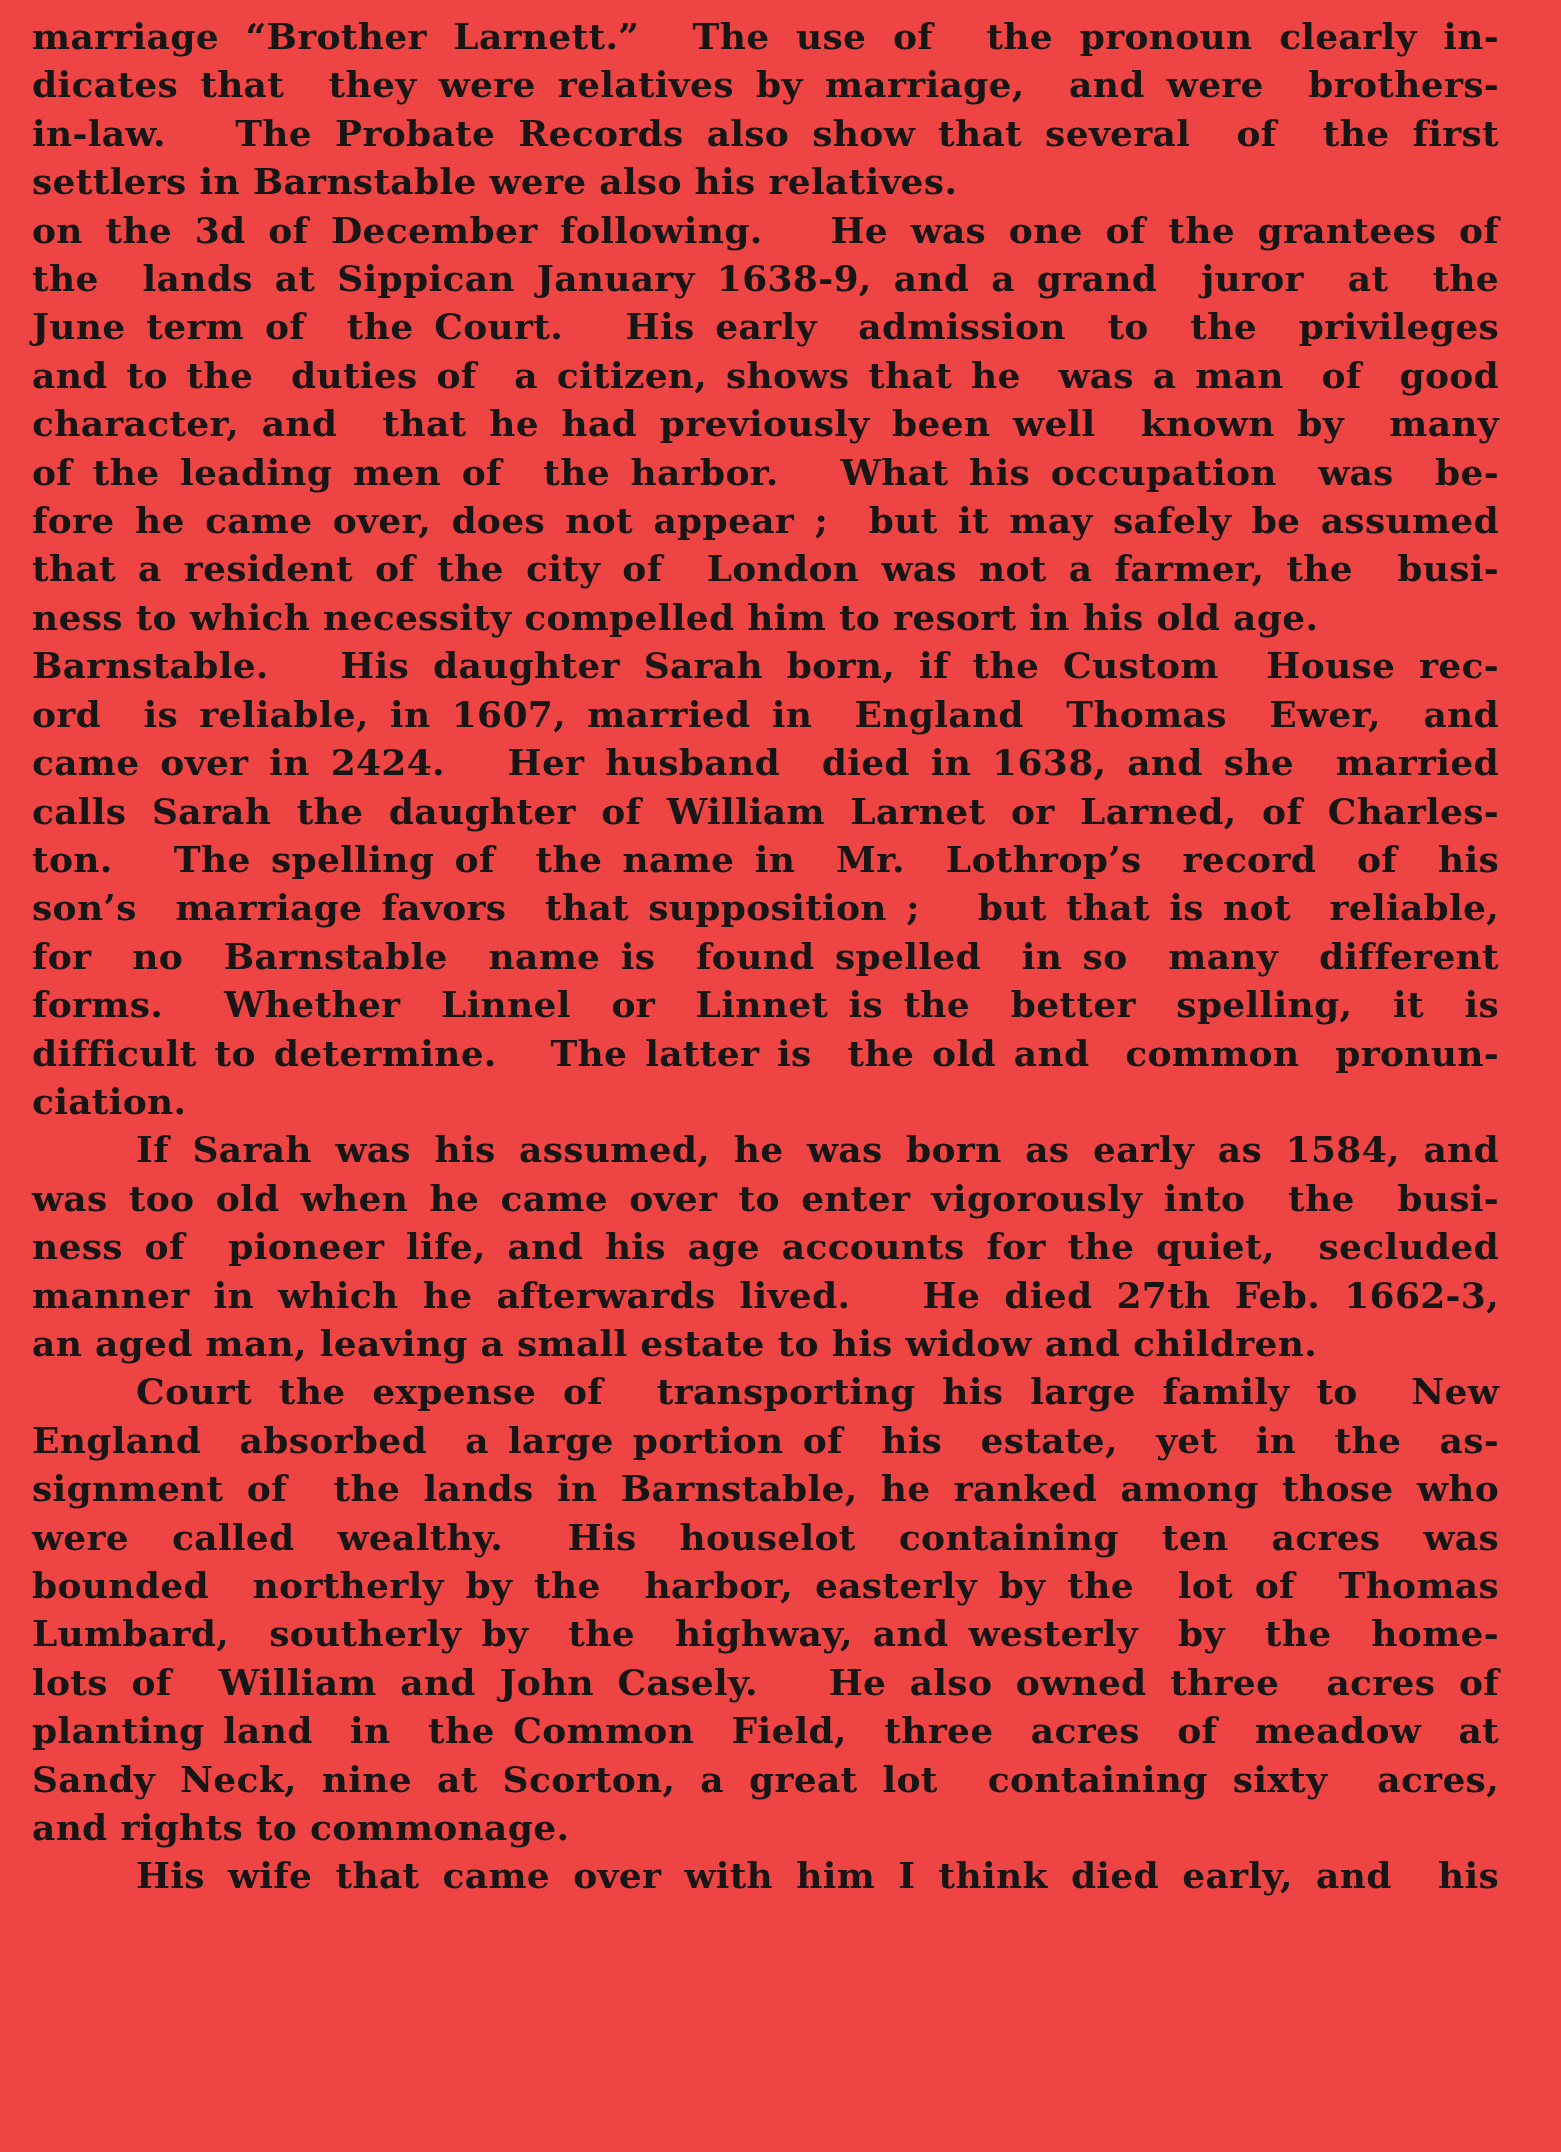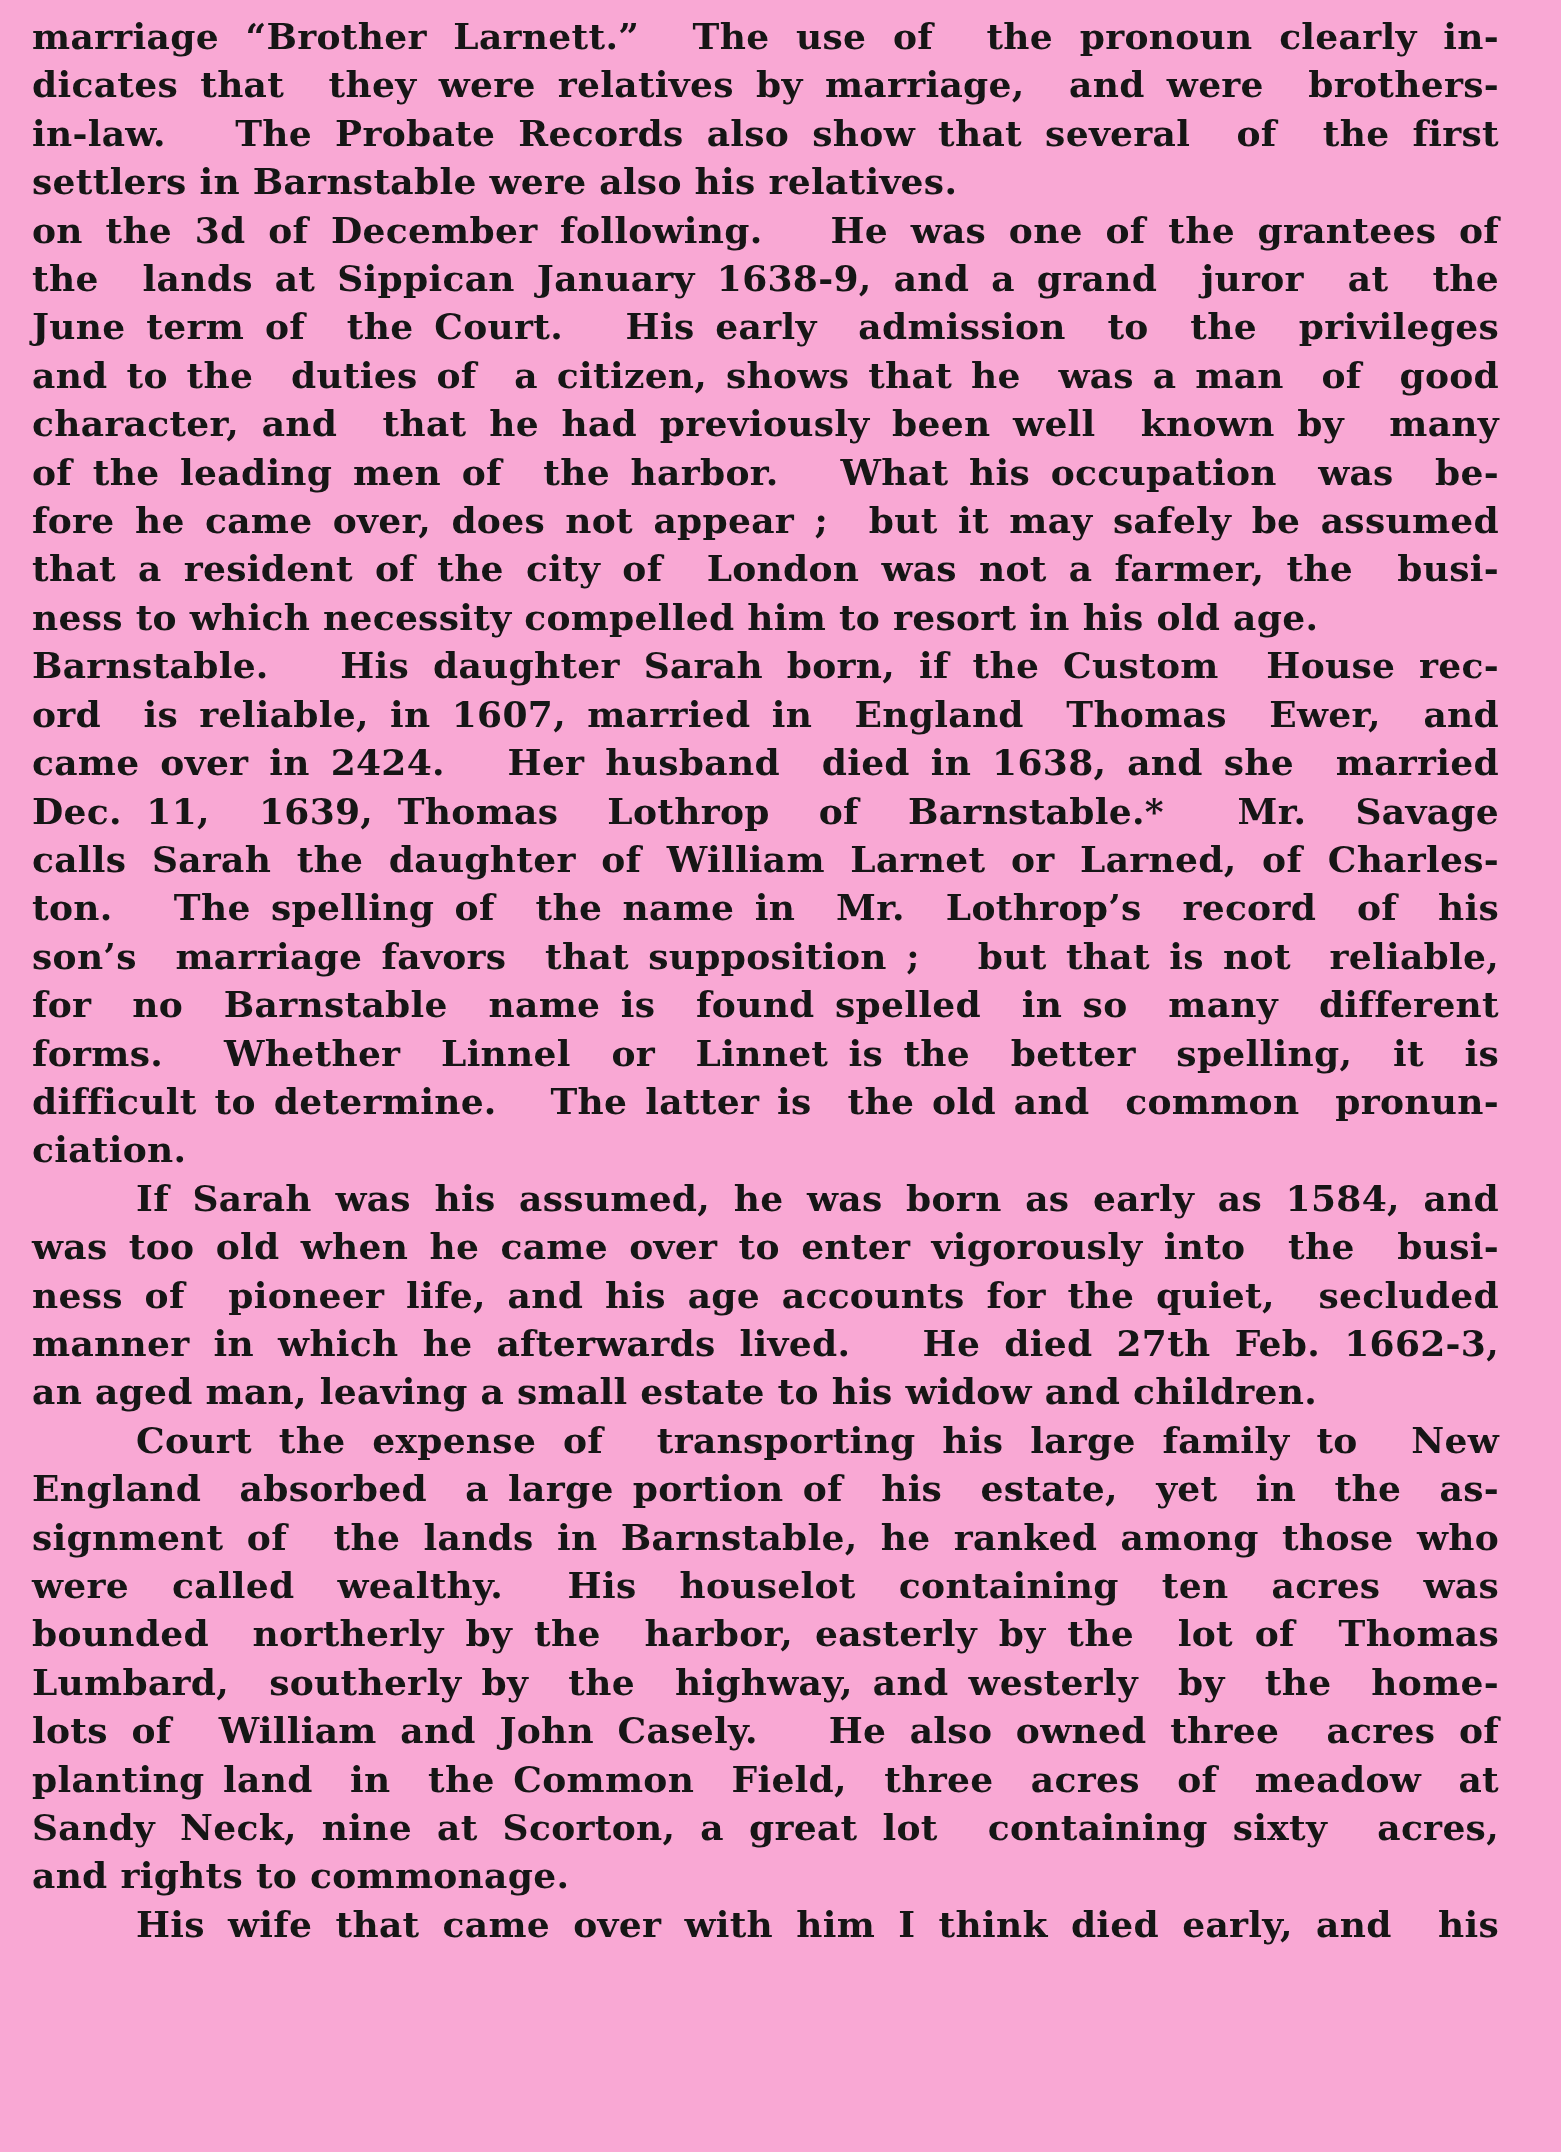--- a/index.html
+++ b/index.html
@@ -5,21 +5,21 @@
   html, body {
     margin: 0;
     padding: 0;
     background: #ffffff;
   }
   .page {
     position: relative;
     width: 1561px;
     height: 2152px;
     box-sizing: border-box;
-    background: #f9a8d4;
+    background: #ef4444;
     padding: 12px 62px 0 32px;
     font-family: "DejaVu Serif", "Liberation Serif", serif;
     font-weight: bold;
     font-size: 36px;
     line-height: 48.4px;
     color: #161616;
     letter-spacing: 0.3px;
     overflow: hidden;
   }
   .para { margin: 0; padding: 0; }
@@ -52,21 +52,20 @@
     <div class="line">of the leading men of  the harbor.   What his occupation  was  be-</div>
     <div class="line">fore he came over, does not appear ;  but it may safely be assumed</div>
     <div class="line">that a resident of the city of  London was not a farmer, the  busi-</div>
     <div class="line last">ness to which necessity compelled him to resort in his old age.</div>
   </div>
 
   <div class="para">
     <div class="line">Barnstable.   His daughter Sarah born, if the Custom  House rec-</div>
     <div class="line">ord  is reliable, in 1607, married in  England  Thomas  Ewer,  and</div>
     <div class="line">came over in 2424.   Her husband  died in 1638, and she  married</div>
-    <div class="line">Dec. 11,  1639, Thomas  Lothrop  of  Barnstable.*   Mr.  Savage</div>
     <div class="line">calls Sarah the daughter of William Larnet or Larned, of Charles-</div>
     <div class="line">ton.   The spelling of  the name in  Mr.  Lothrop’s  record  of  his</div>
     <div class="line">son’s  marriage favors  that supposition ;   but that is not  reliable,</div>
     <div class="line">for  no  Barnstable  name is  found spelled  in so  many  different</div>
     <div class="line">forms.   Whether  Linnel  or  Linnet is the  better  spelling,  it  is</div>
     <div class="line">difficult to determine.   The latter is  the old and  common  pronun-</div>
     <div class="line last">ciation.</div>
   </div>
 
   <div class="para">

